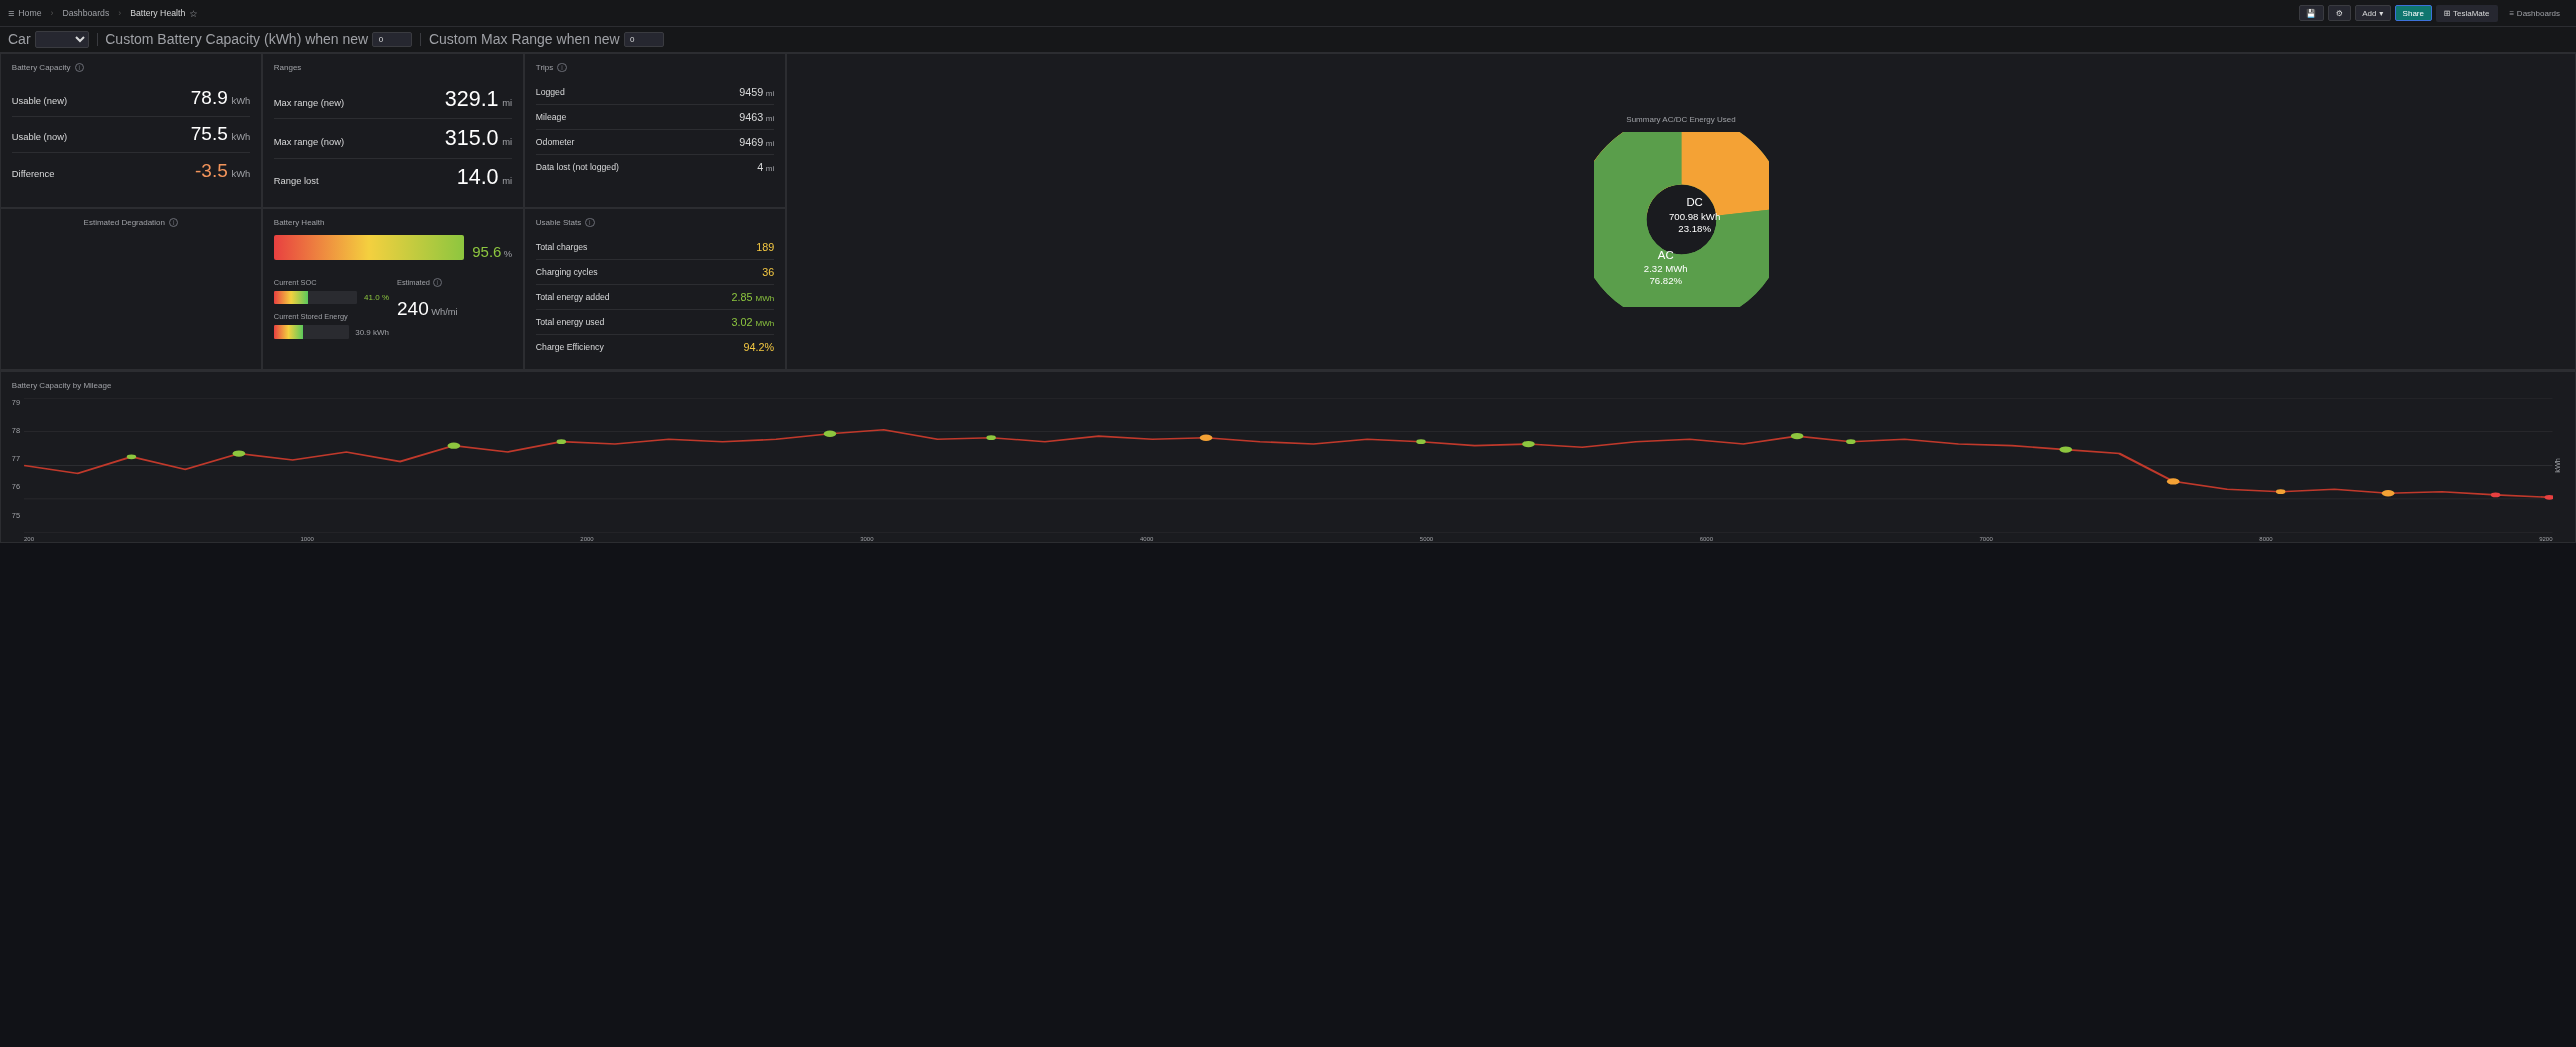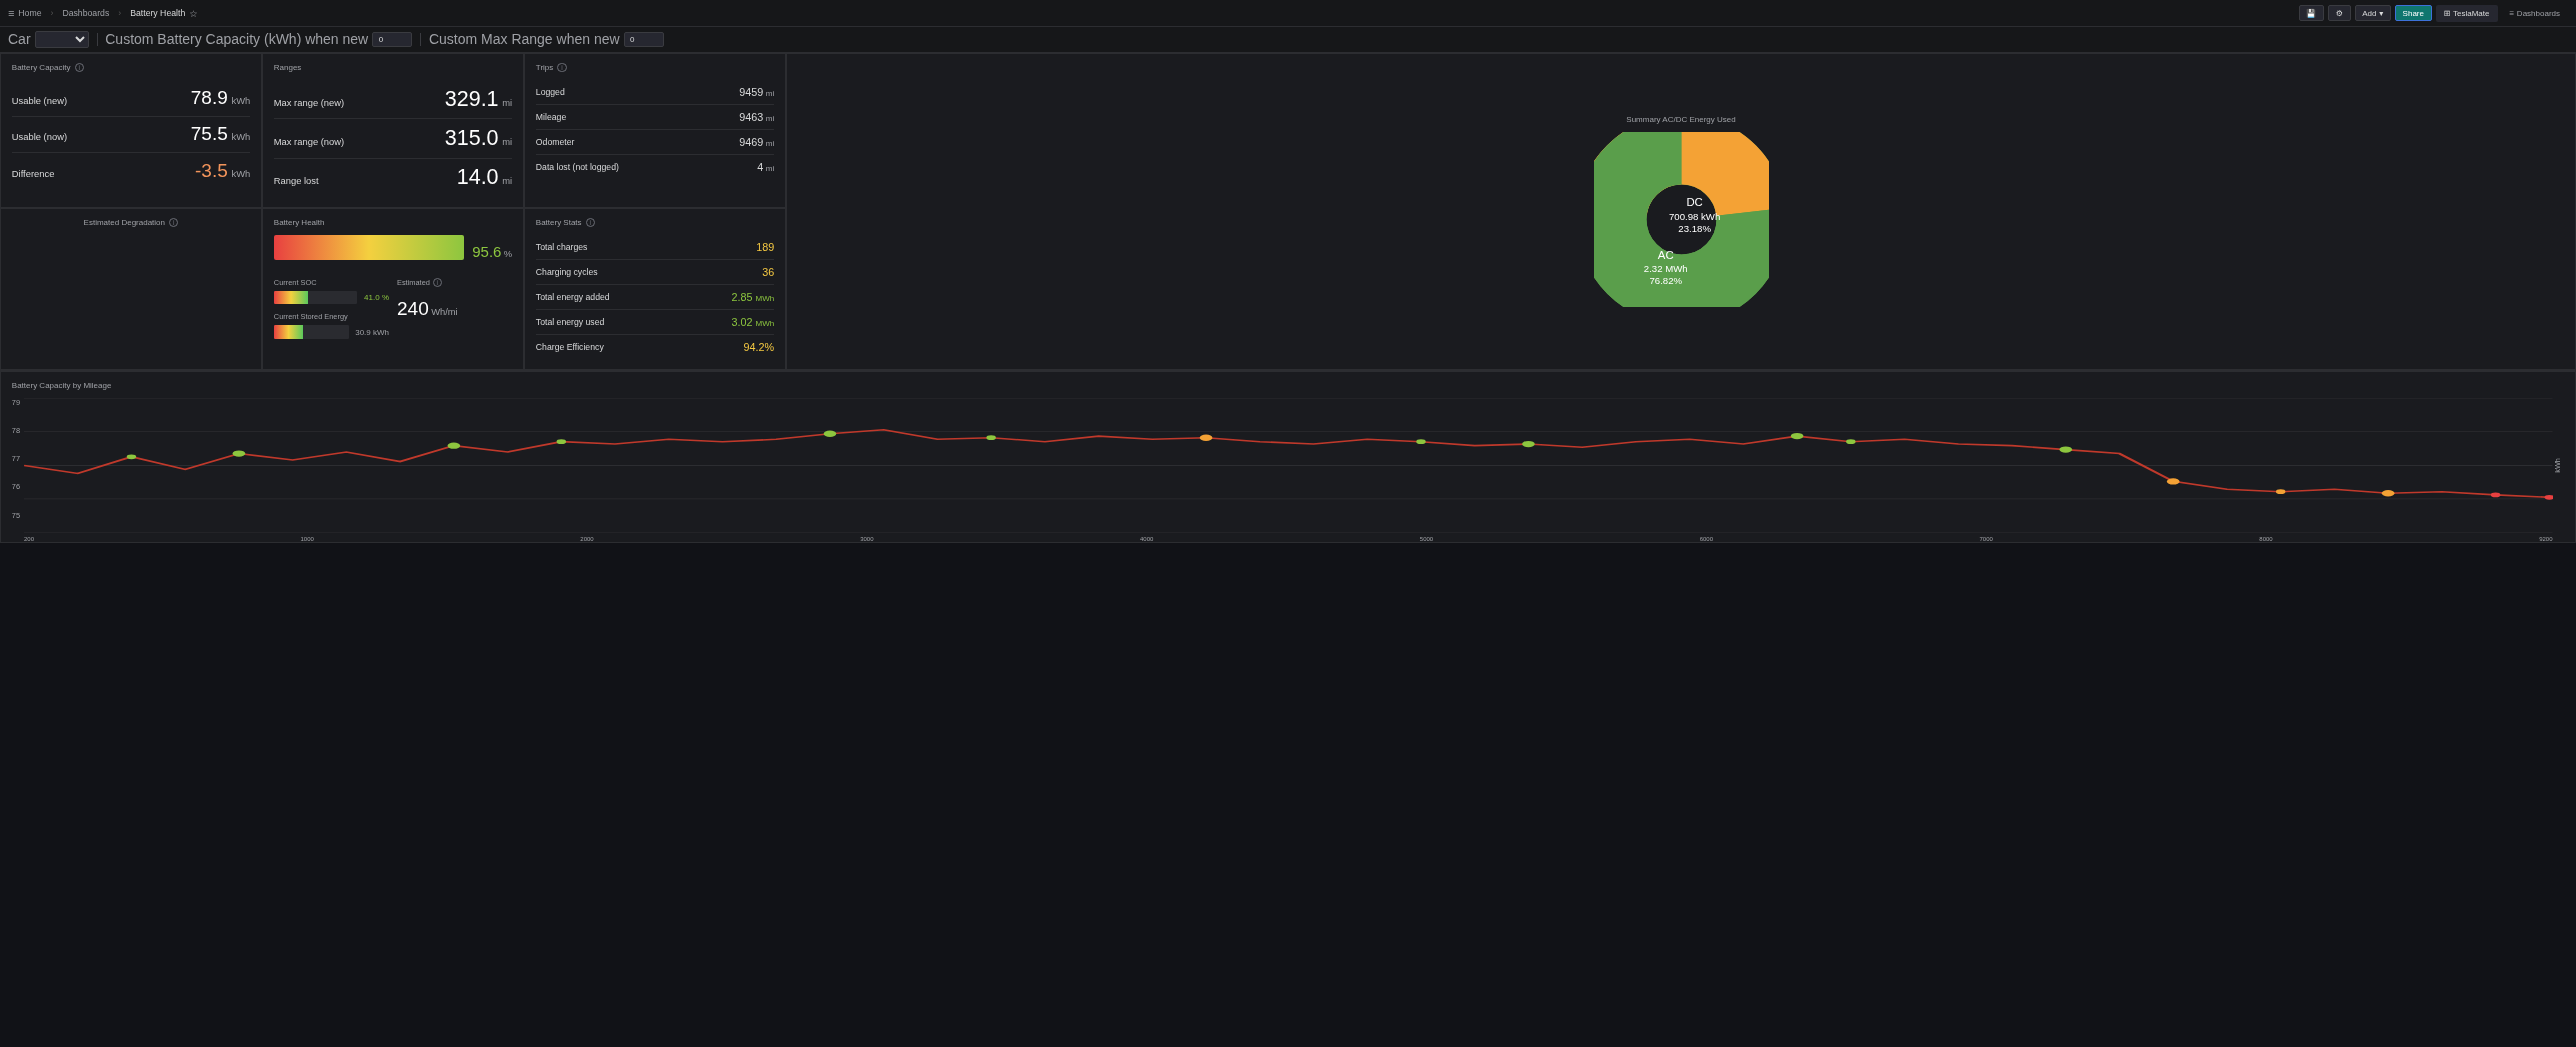--- a/index.html
+++ b/index.html
@@ -469,21 +469,21 @@
         <div style="margin-top:10.8px;">
           <span class="efficiency-value">240</span>
           <span class="efficiency-unit">Wh/mi</span>
         </div>
       </div>
     </div>
   </div>
 
   <div class="panel panel-battery-stats">
     <div class="panel-title">
-      <span>Battery Stats</span>
+      <span>Usable Stats</span>
       <span class="info-icon">i</span>
     </div>
     <div class="stats-row">
       <span class="stats-label">Total charges</span>
       <span class="stats-value-yellow">189</span>
     </div>
     <div class="stats-row">
       <span class="stats-label">Charging cycles</span>
       <span class="stats-value-yellow">36</span>
     </div>

